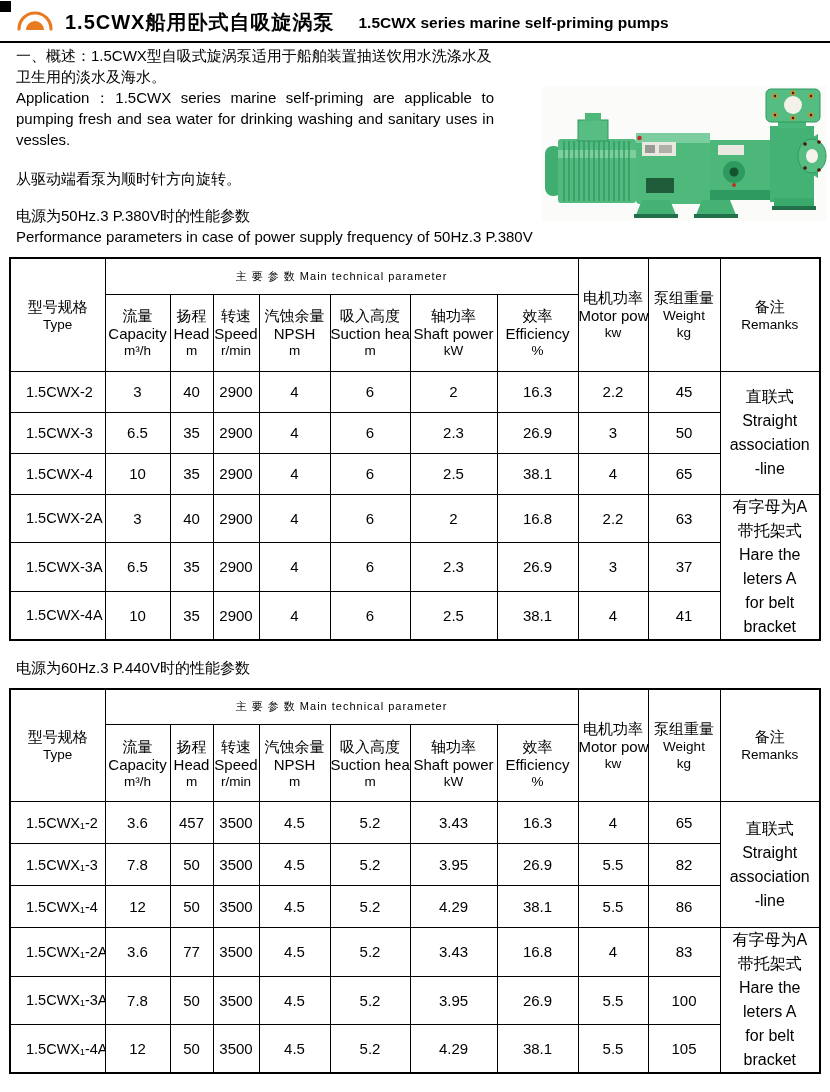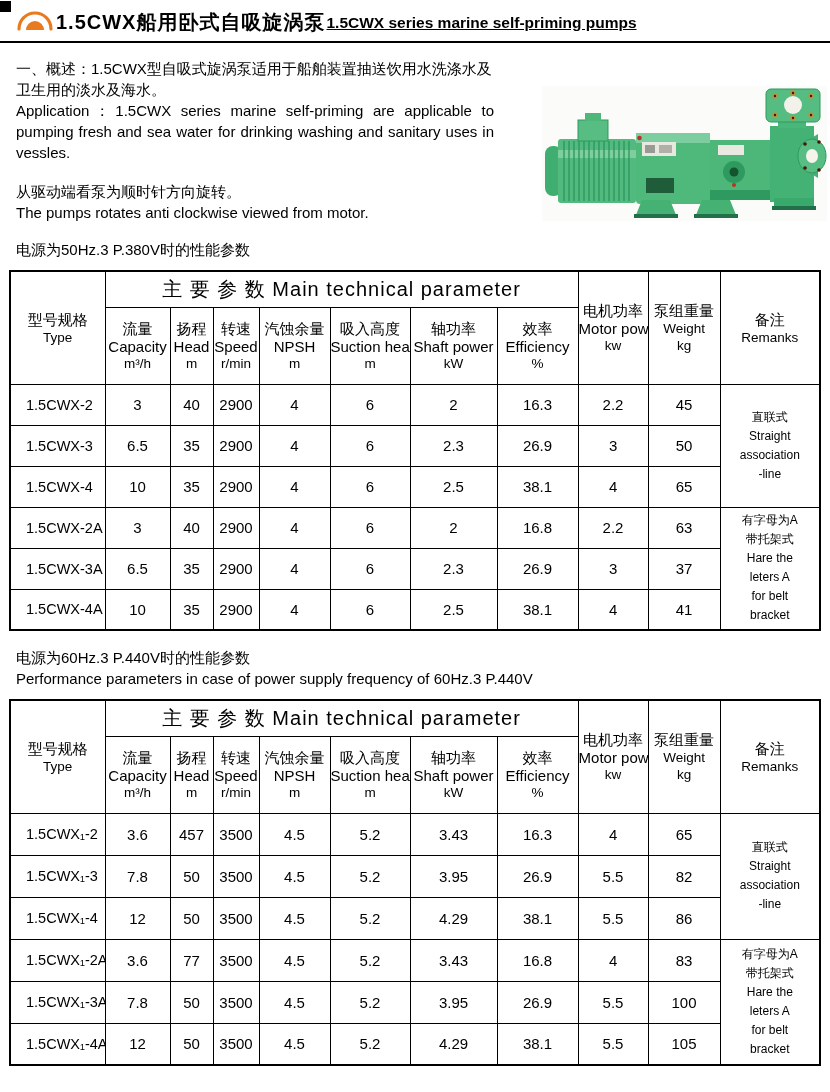--- a/index.html
+++ b/index.html
@@ -2,49 +2,49 @@
 <html><head>
 <meta charset="utf-8">
 <style>
   * { margin:0; padding:0; box-sizing:border-box; }
   html,body { background:#ffffff; }
   .page {
     position:relative; width:830px; height:1092px; background:#fff; color:#000;
     font-family:"Liberation Sans","DejaVu Sans",sans-serif; font-size:15px; overflow:hidden;
   }
   .corner-mark { position:absolute; left:0; top:1px; width:11px; height:11px; background:#000; }
-  .hdr { display:flex; align-items:center; padding:9px 12px 0 16px; }
+  .hdr { display:flex; align-items:center; gap:9px; padding:9px 12px 0 16px; }
   .hdr .logo { flex:0 0 auto; line-height:0; }
   .hdr .t-zh { font-size:20px; font-weight:bold; letter-spacing:1px; white-space:nowrap; }
-  .hdr .t-en { font-size:15.5px; font-weight:bold; margin-left:1px; white-space:nowrap;text-decoration:underline; }
+  .hdr .t-en { font-size:15.5px; font-weight:bold; margin-left:15px; white-space:nowrap; }
   .rule { border-bottom:2px solid #000; margin-top:5px; }
-  .intro { margin:15px 0 0 16px; width:478px; }
+  .intro { margin:2px 0 0 16px; width:478px; }
   .intro p, .rot p, .sec p { line-height:21px; }
   .intro .en { text-align:justify; }
   .rot { margin:18px 0 0 16px; }
   .sec { margin:16px 0 0 16px; }
   .pump-wrap { position:absolute; left:542px; top:86px; width:285px; height:135px; }
 
   table.ptable {
     border-collapse:collapse; table-layout:fixed; width:812px;
     margin:10px 0 0 9px; border:2px solid #000;
   }
   .ptable th, .ptable td {
     border:1px solid #000; text-align:center; vertical-align:middle;
     padding:0; font-weight:normal; overflow:hidden;
   }
-  .ptable .main-th { font-size:20px; height:36px; letter-spacing:1px; }
+  .ptable .main-th { font-size:11px; height:36px; letter-spacing:1px; }
   .ptable .h2 th { height:77px; }
   .ptable thead .zh { font-size:15px; line-height:19px; }
   .ptable thead .en { font-size:15px; line-height:17px; white-space:nowrap; }
   .ptable thead .unit { font-size:13.5px; line-height:17px; }
   .ptable tbody td { height:41px; font-size:15px; }
   table.t2 tbody td { height:42px; }
   .ptable td.type { text-align:left; padding-left:15px; font-size:14.5px; }
-  .ptable td.remark { font-size:12px; line-height:19px; white-space:pre-line; }
+  .ptable td.remark { font-size:16px; line-height:24px; white-space:pre-line; }
 </style>
 </head>
 <body>
 
 <div class="page">
 
   <div class="corner-mark"></div>
 
   <div class="hdr">
     <span class="logo">
@@ -127,25 +127,25 @@
         <circle cx="263" cy="58" r="1.8" fill="#4a1208"></circle>
         <circle cx="277" cy="56" r="1.8" fill="#4a1208"></circle>
         <circle cx="263" cy="82" r="1.8" fill="#4a1208"></circle>
         <circle cx="277" cy="84" r="1.8" fill="#4a1208"></circle>
       </g>
     </svg>
   </div>
 
   <div class="rot">
     <p>从驱动端看泵为顺时针方向旋转。</p>
-    <p>The pumps rotates anti clockwise viewed from motor.</p>
   </div>
 
   <div class="sec">
     <p>电源为50Hz.3 P.380V时的性能参数</p>
+    <p>Performance parameters in case of power supply frequency of 50Hz.3 P.380V</p>
   </div>
 
   <table class="ptable t1">
     <colgroup>
       <col style="width:95px">
         <col style="width:65px">
         <col style="width:43px">
         <col style="width:46px">
       <col style="width:71px">
         <col style="width:80px">
@@ -296,21 +296,20 @@
         <td>2.5</td>
         <td>38.1</td>
         <td>4</td>
         <td>41</td>
       </tr>
     </tbody>
   </table>
 
   <div class="sec">
     <p>电源为60Hz.3 P.440V时的性能参数</p>
-    <p>Performance parameters in case of power supply frequency of 60Hz.3 P.440V</p>
   </div>
 
   <table class="ptable t2">
     <colgroup>
       <col style="width:95px">
         <col style="width:65px">
         <col style="width:43px">
         <col style="width:46px">
       <col style="width:71px">
         <col style="width:80px">

